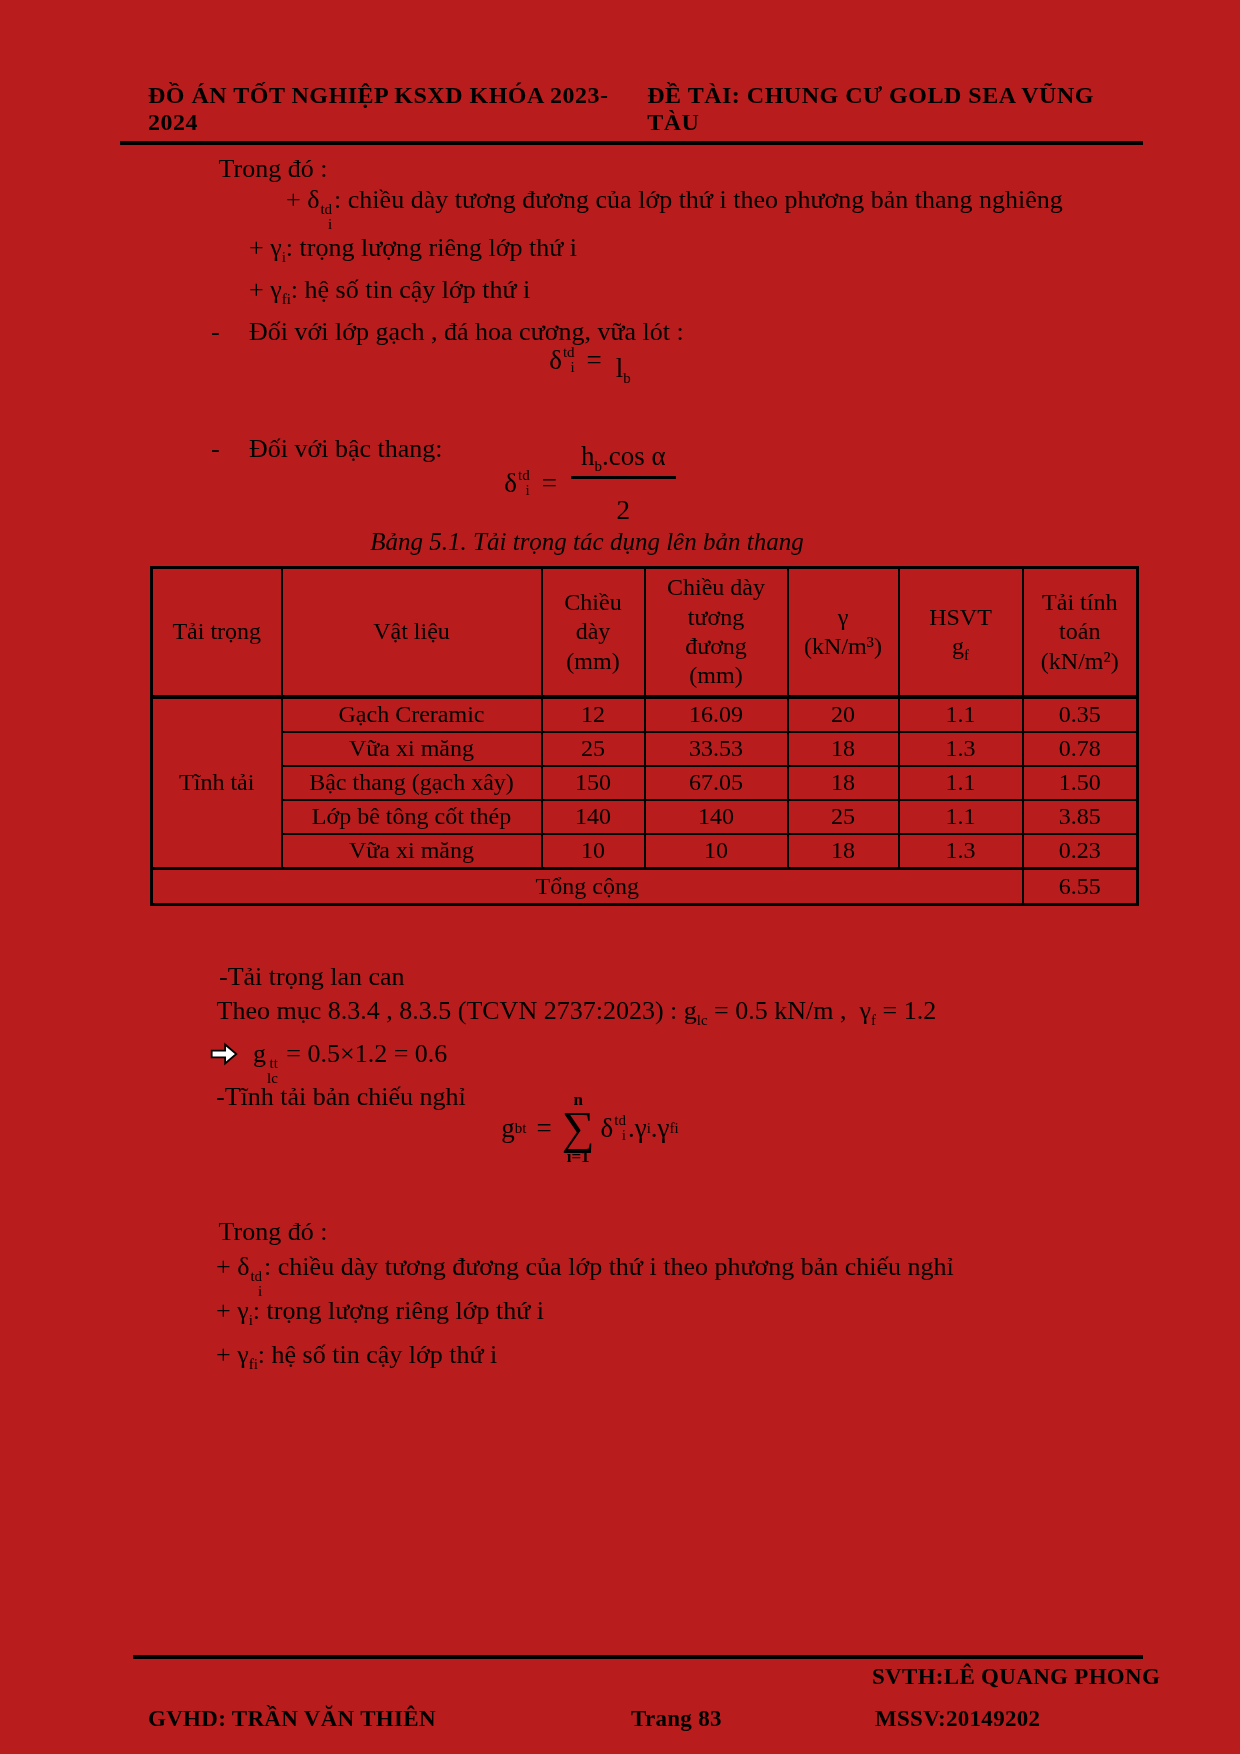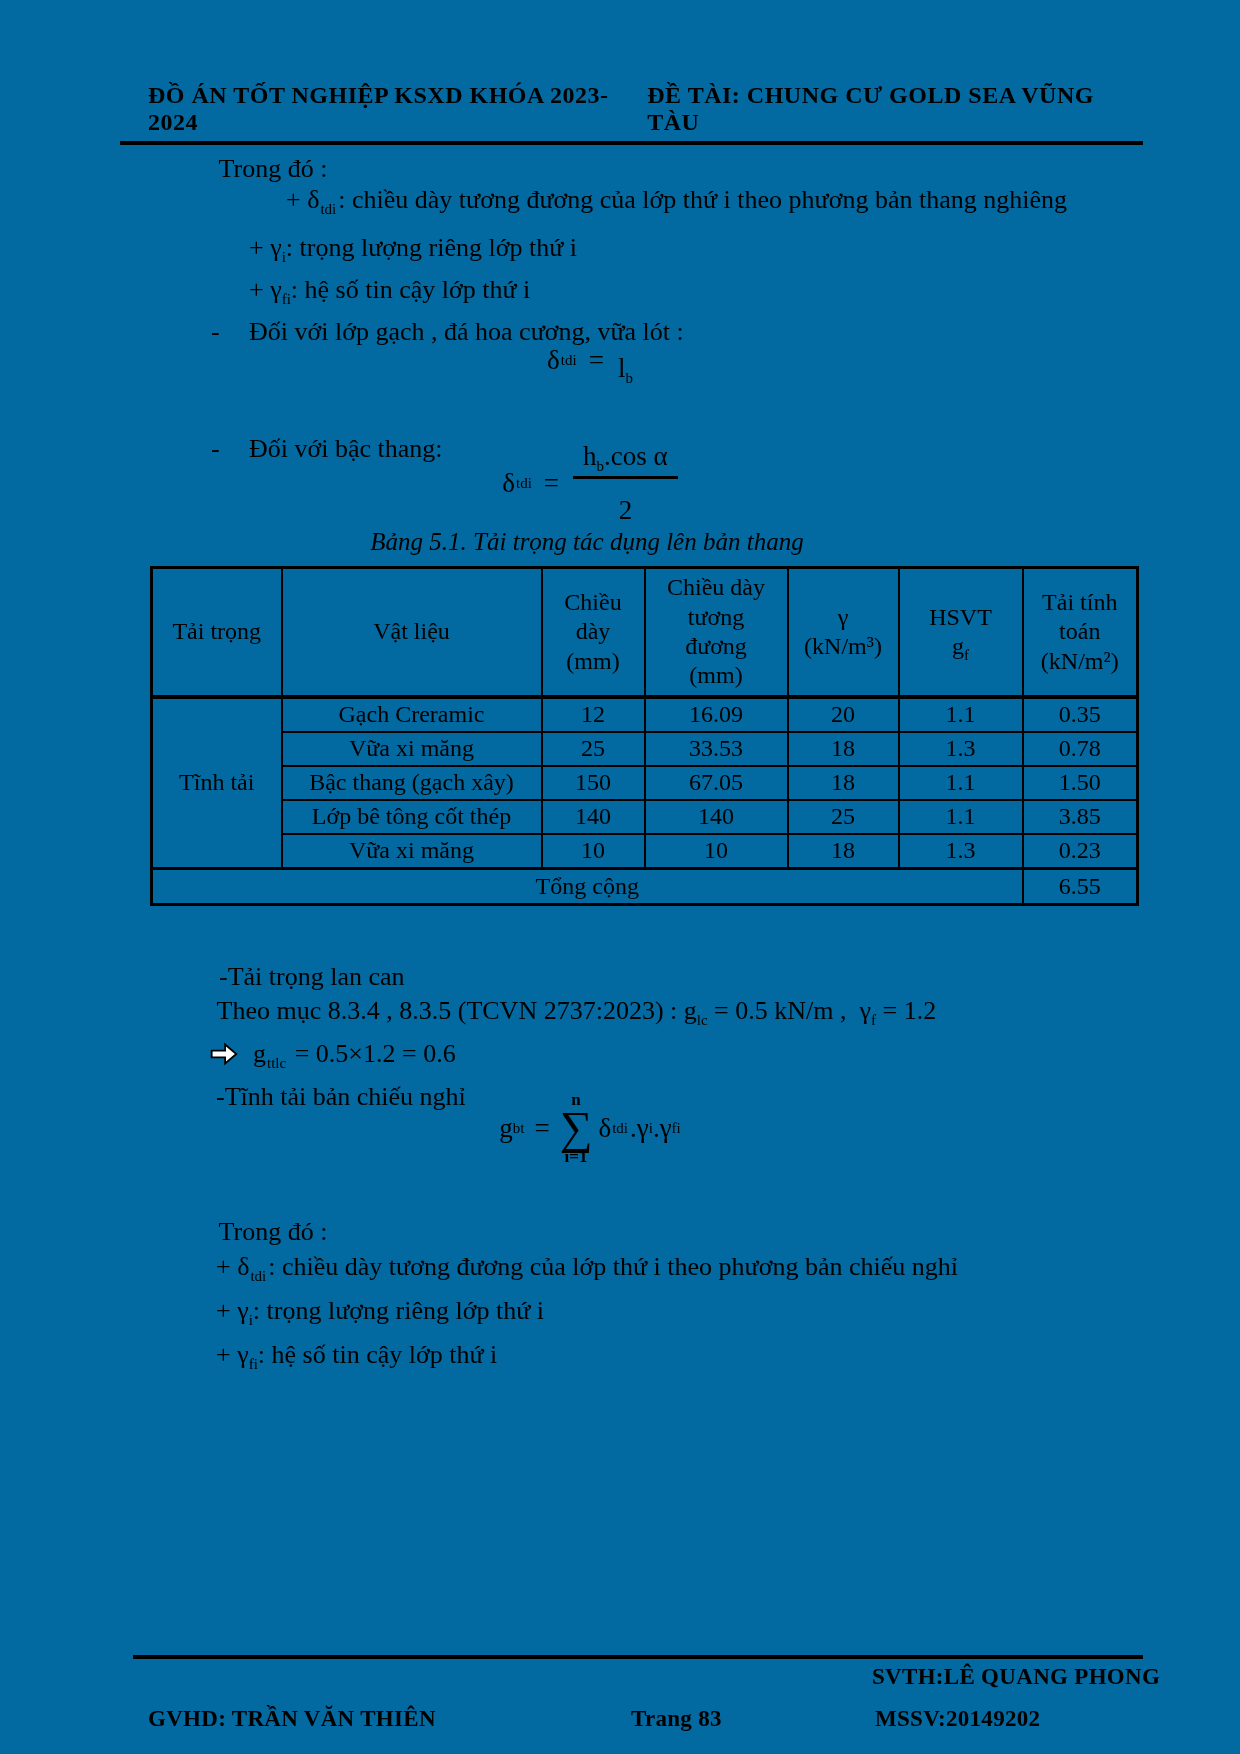--- a/index.html
+++ b/index.html
@@ -1,32 +1,32 @@
 <!DOCTYPE html>
 <html><head>
 <meta charset="utf-8">
 <style>
   html,body{margin:0;padding:0;background:#e8e8e8;}
-  .page{position:relative;width:1240px;height:1754px;background:#0369a1;margin:0 auto;
+  .page{position:relative;width:1240px;height:1754px;background:#b91c1c;margin:0 auto;
         font-family:"Liberation Serif", serif;color:#000;overflow:hidden;}
 
   
   .hdr{position:absolute;left:120px;top:82px;width:1023px;border-bottom:4px solid #000;
        padding:0 2px 5px 28px;box-sizing:border-box;display:flex;justify-content:space-between;
        font-weight:bold;font-size:24px;letter-spacing:0.5px;}
   .ftr-line{position:absolute;left:133px;top:1655px;width:1010px;border-top:4px solid #000;}
   .ftr-txt{position:absolute;font-weight:bold;font-size:23px;letter-spacing:0.3px;}
 
   
   .t{position:absolute;font-size:26px;line-height:1.25;white-space:pre;}
   .dash{display:inline-block;width:38px;}
 
   
   sub,sup{font-size:15px;line-height:0;}
-  .ss{display:inline-flex;flex-direction:row;align-items:flex-end;
+  .ss{display:inline-flex;flex-direction:column;align-items:flex-end;
       font-size:15px;line-height:1.0;vertical-align:-0.40em;margin:0 2px 0 1px;}
   .ss .up{display:block;}
   .ss .dn{display:block;}
 
   
   .formula{position:absolute;left:0;width:1180px;display:flex;justify-content:center;
            align-items:center;font-size:27px;}
   .frac{display:inline-block;text-align:center;vertical-align:middle;margin-left:10px;}
   .frac .num{display:block;border-bottom:3px solid #000;padding:0 10px 4px;}
   .frac .den{display:block;padding-top:16px;}

